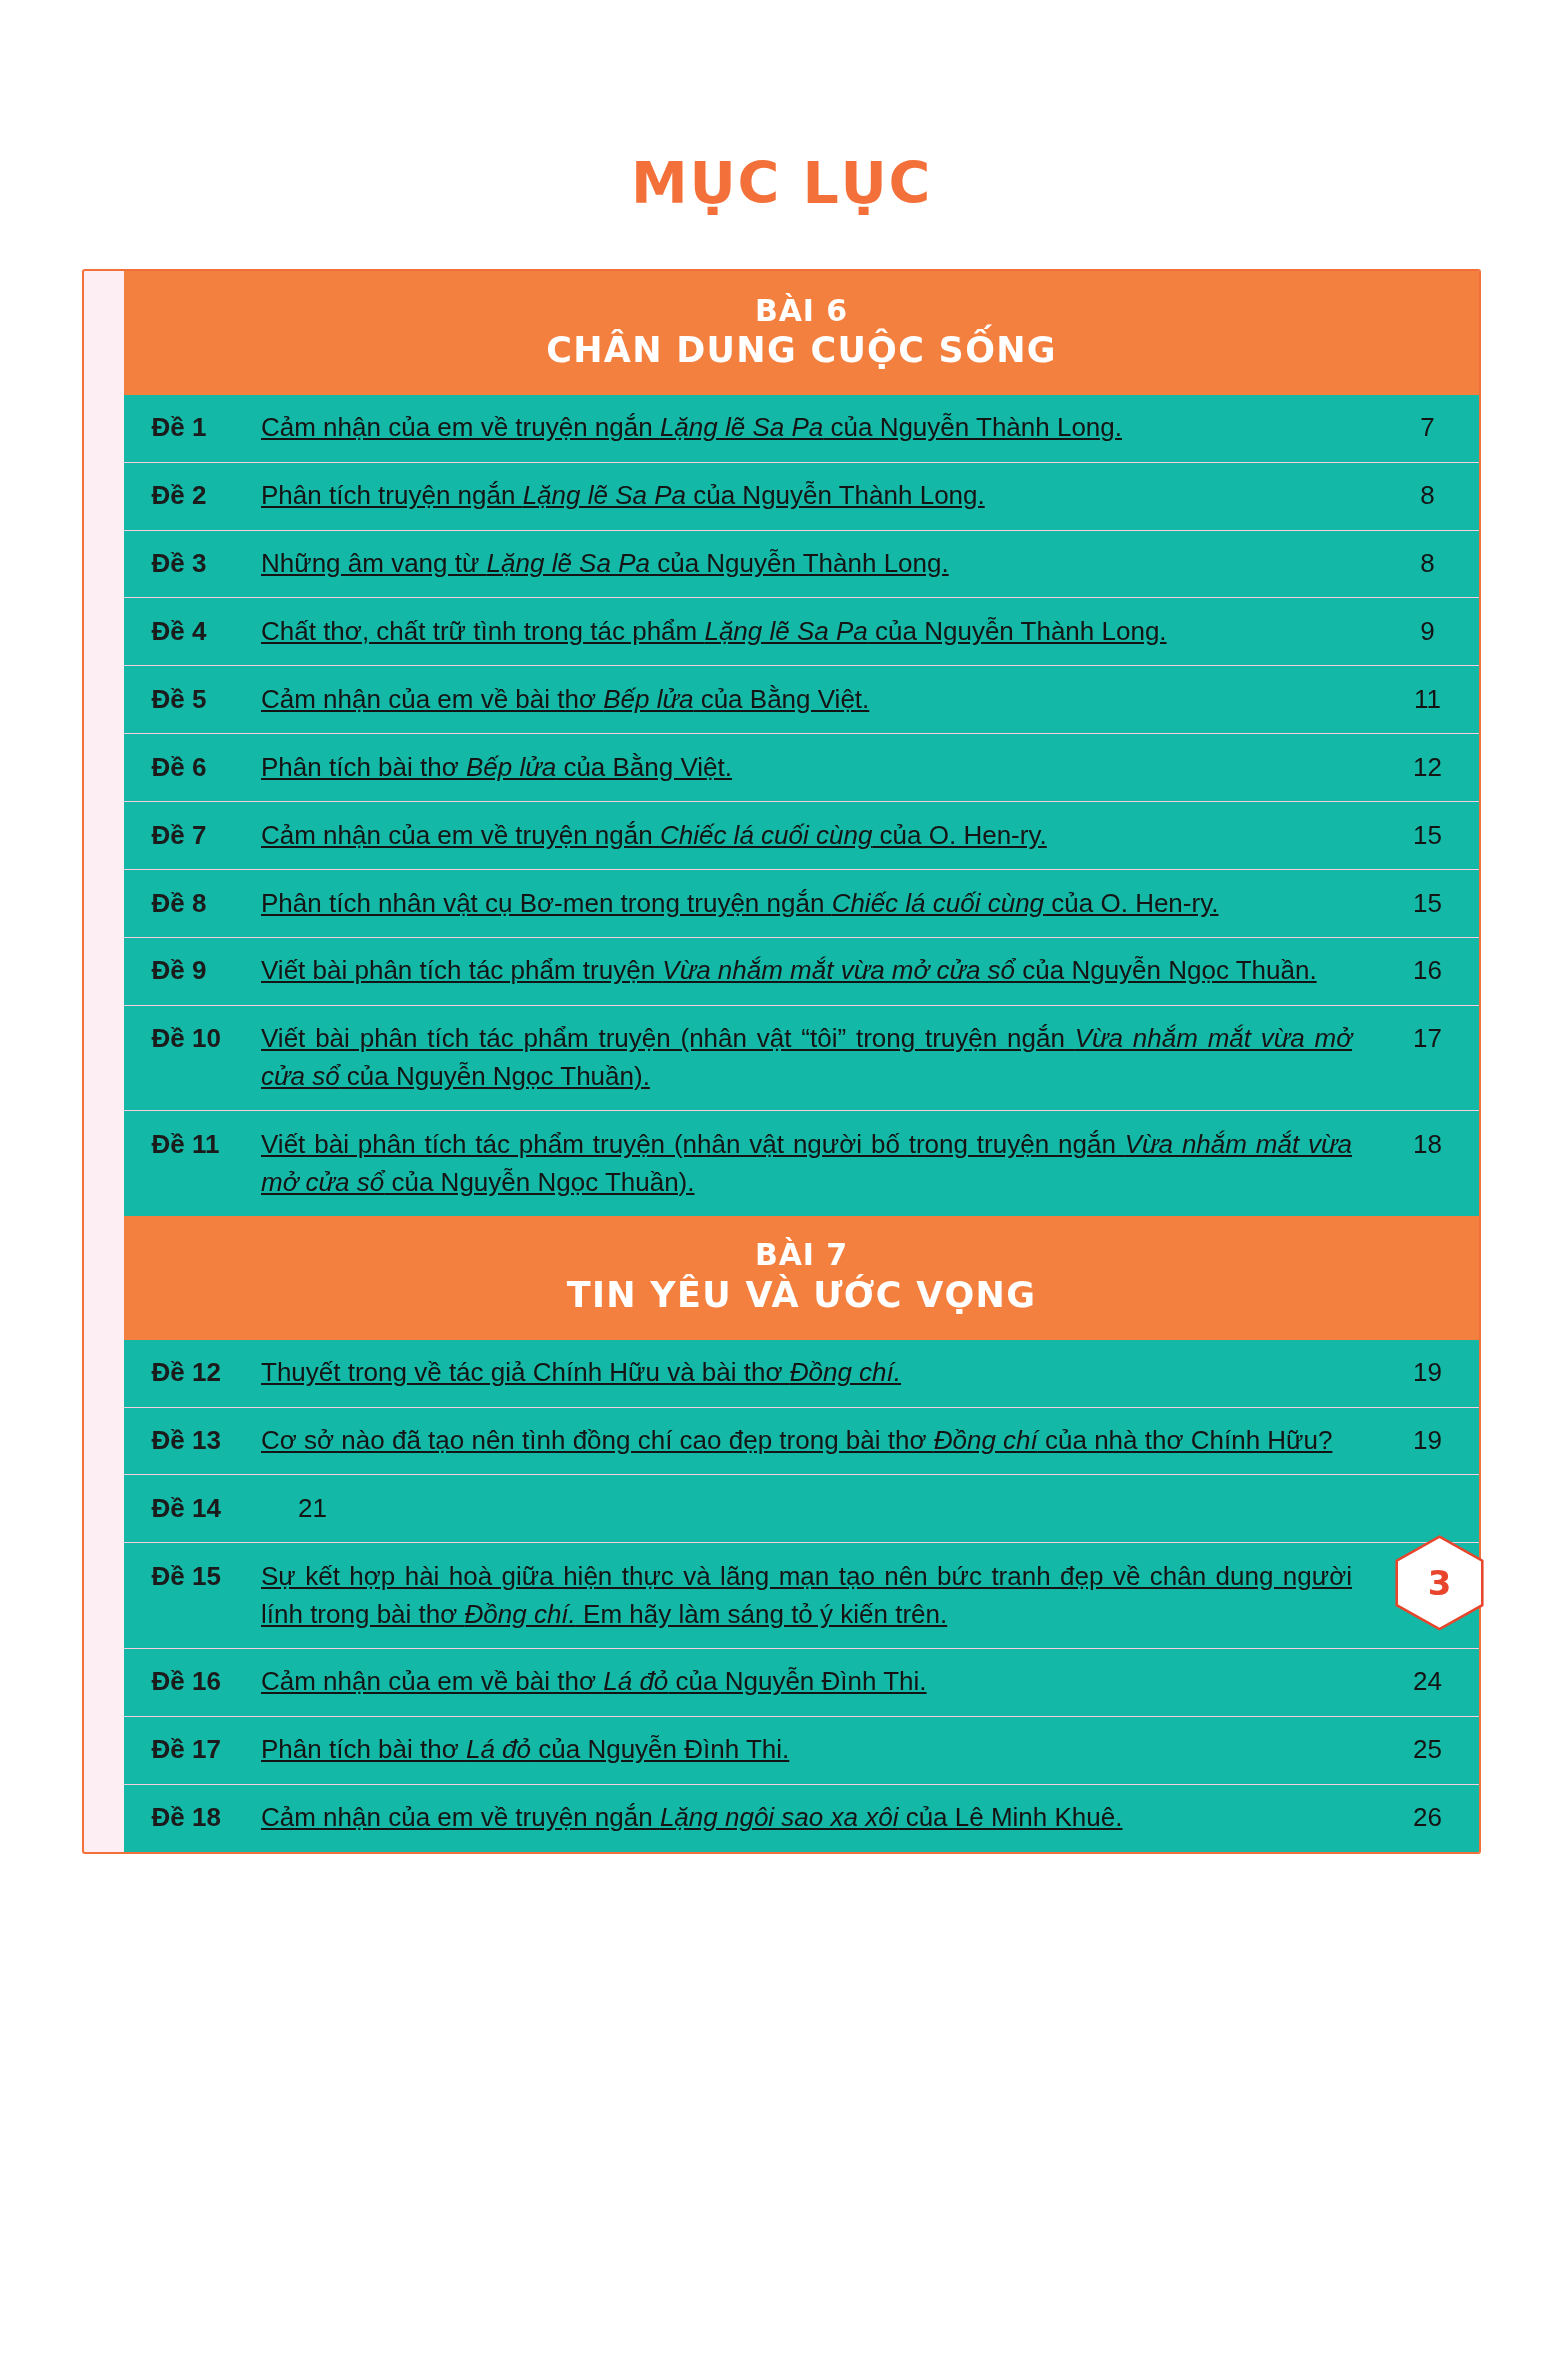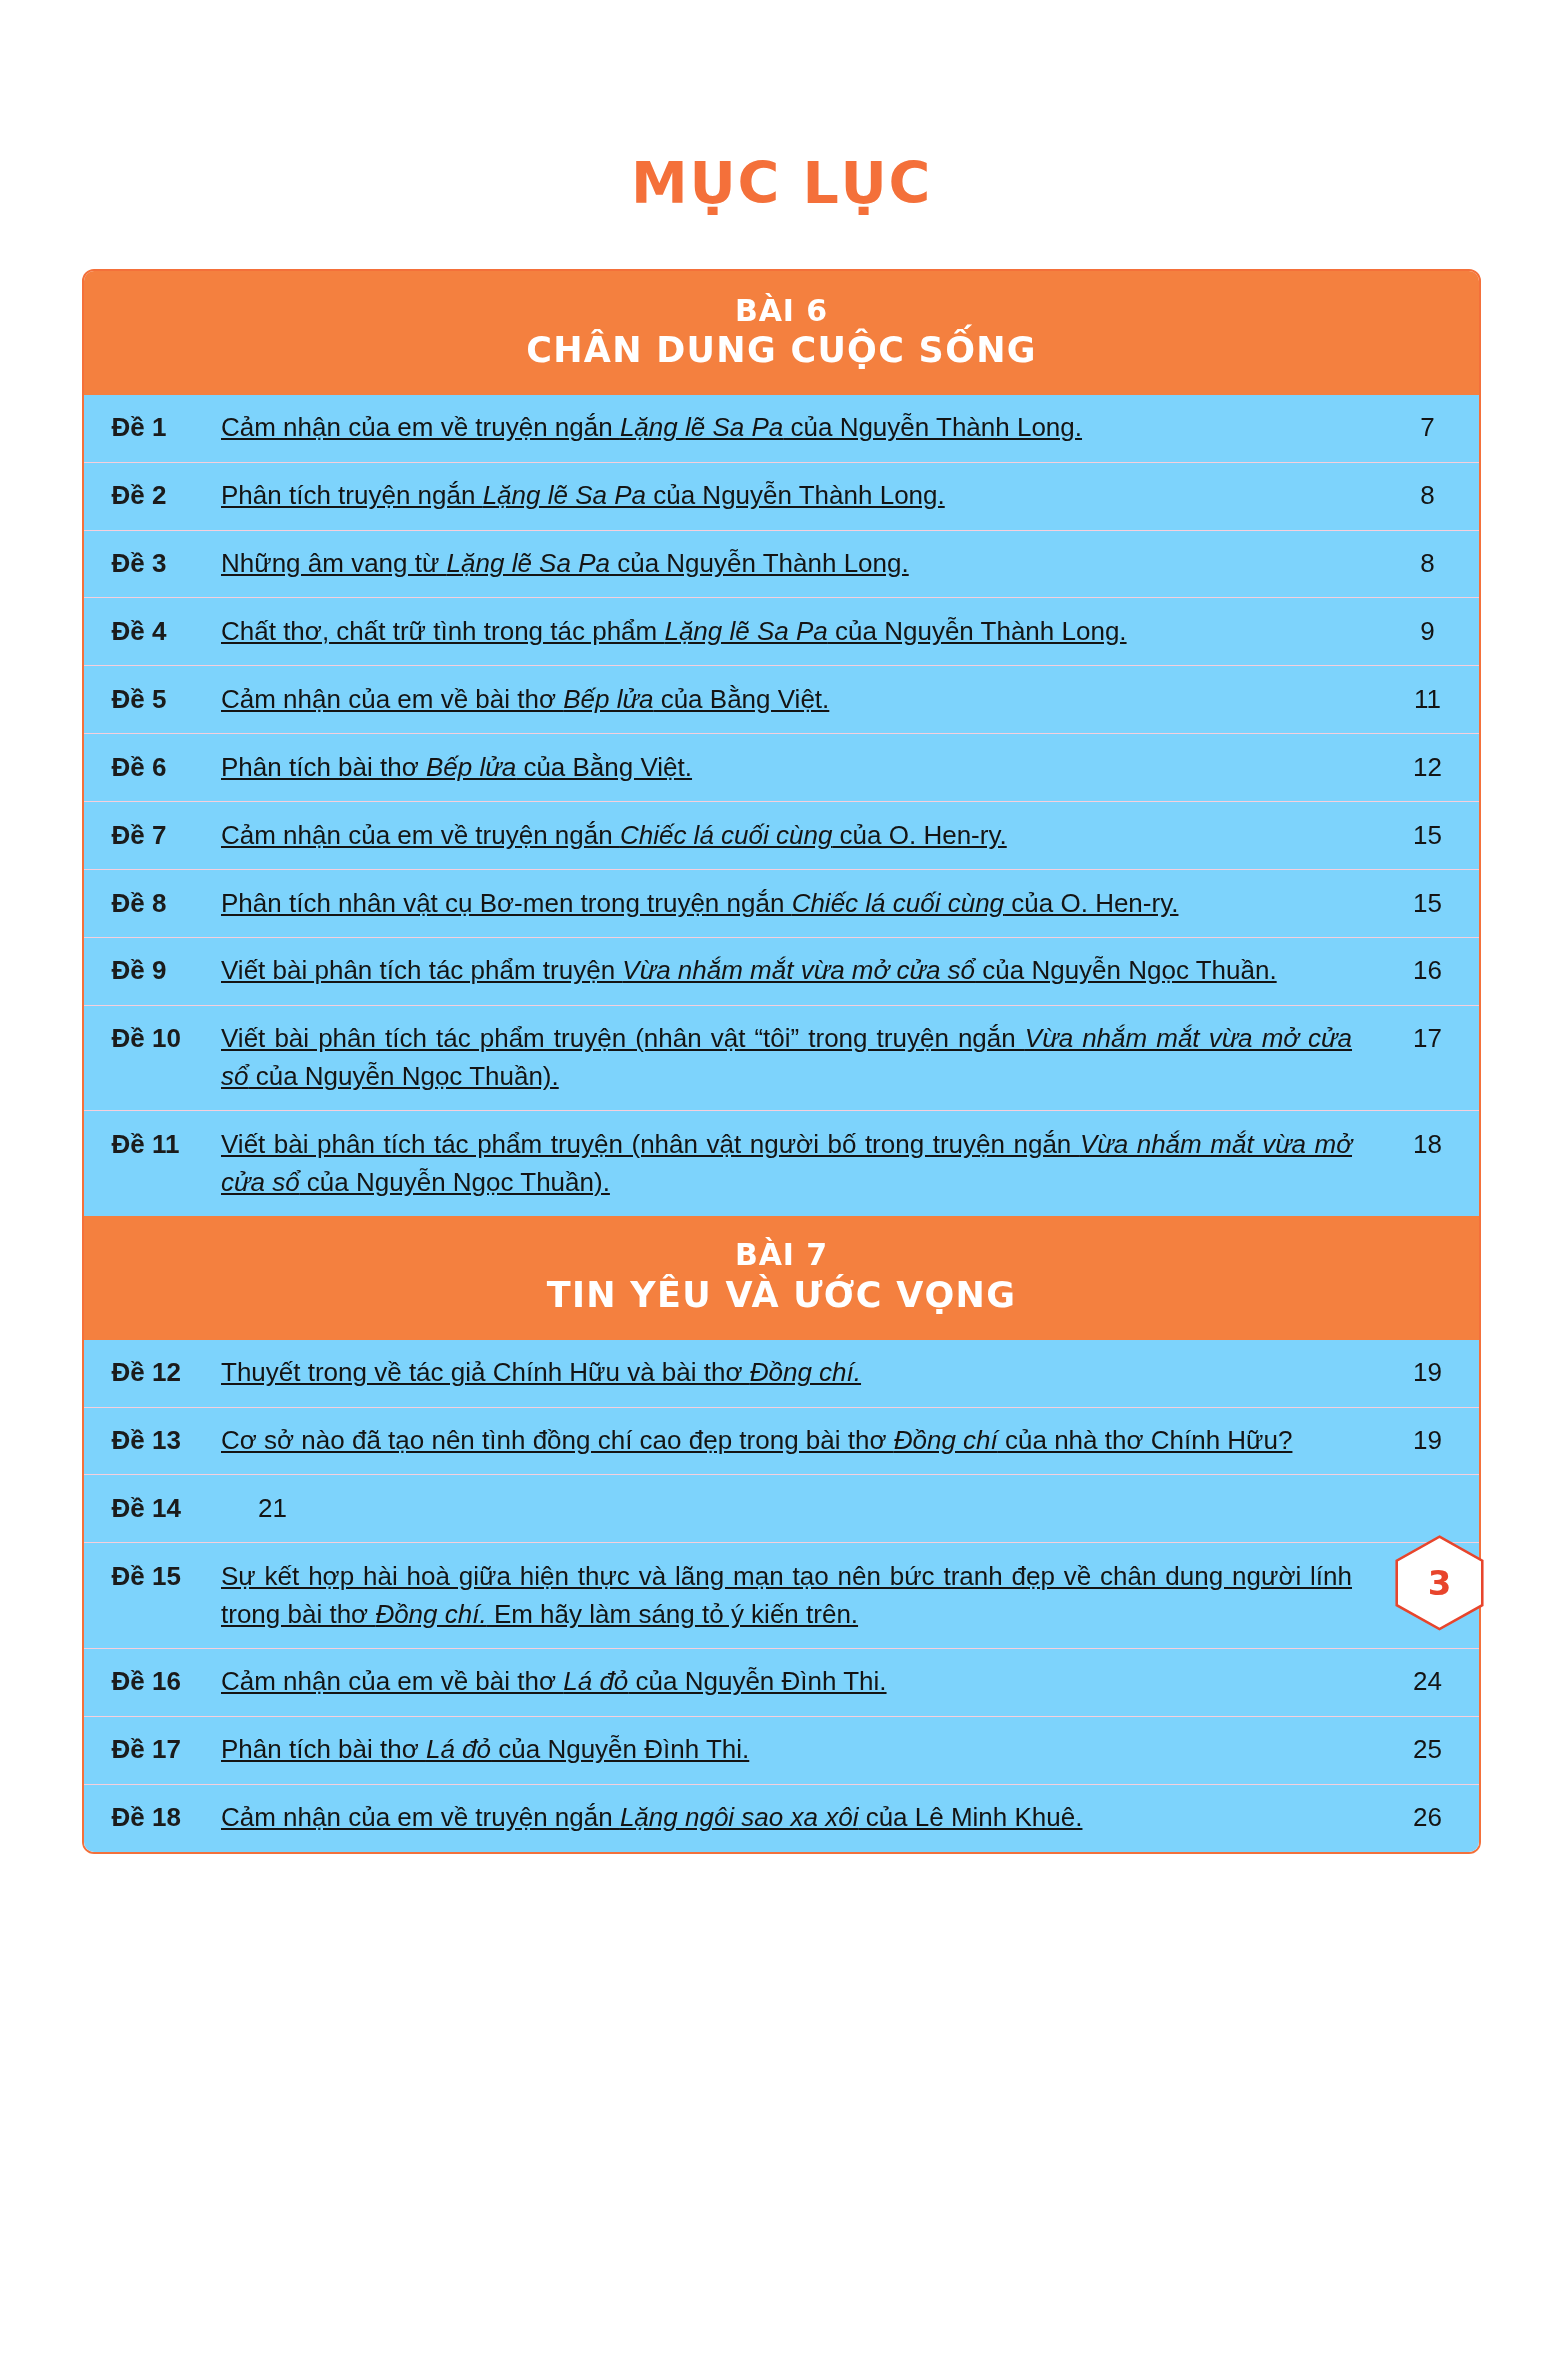--- a/index.html
+++ b/index.html
@@ -31,23 +31,24 @@
     font-weight: bold;
     letter-spacing: 1.7px;
     margin: 0;
     padding-top: 150px;
     font-family: "DejaVu Sans", sans-serif;
   }
 
   .toc-wrap {
     margin: 53px 82px 0 82px;
     border: 2.6px solid #f4703a;
-    border-radius: 12px;
+    border-radius: 3px;
     overflow: hidden;
     background: #fdeef3;
+    padding-left: 40px;
   }
 
   .section-header {
     background: #f4803f;
     color: #ffffff;
     text-align: center;
     padding: 20.6px 8.6px 22px 8.6px;
     font-family: "DejaVu Sans", sans-serif;
   }
   .section-header .sh-line1 {
@@ -65,21 +66,21 @@
 
   .rows {
     background: #fdeef3;
   }
 
   .row {
     display: flex;
     align-items: flex-start;
     padding: 14.6px 0 14.6px 0;
     border-bottom: 1.3px solid #f7cfdc;
-    background: #7dd3fc;
+    background: #14b8a6;
   }
   .row:last-child {
     border-bottom: none;
   }
 
   .row .col-label {
     flex: 0 0 137px;
     padding-left: 27.5px;
     box-sizing: border-box;
     font-size: 26px;

